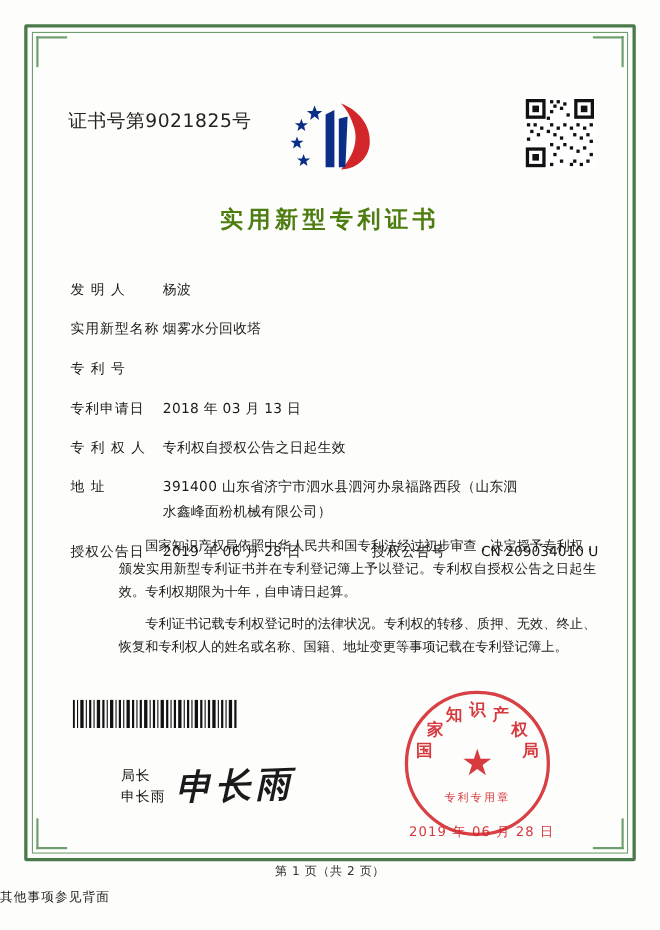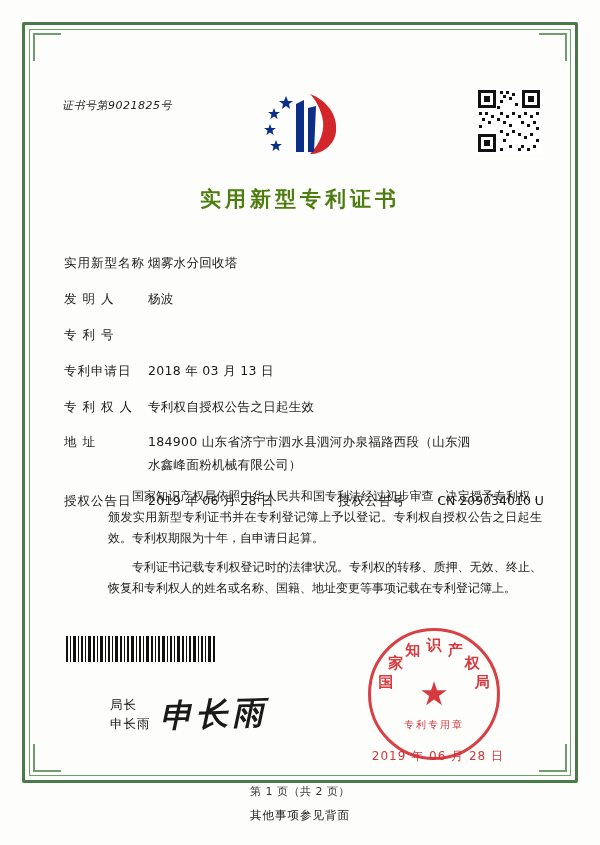--- a/index.html
+++ b/index.html
@@ -54,24 +54,23 @@
     left: 48px;
     top: 48px;
     right: 48px;
     bottom: 80px;
   }
 
   .cert-number {
     position: absolute;
     left: 14px;
     top: 50px;
-    font-size: 11px;
+    font-size: 17px;
     letter-spacing: 0.5px;
     color: #222;
-    font-style: italic;
   }
 
   
   .logo {
     position: absolute;
     left: 50%;
     transform: translateX(-50%);
     top: 38px;
     width: 96px;
     height: 74px;
@@ -261,21 +260,21 @@
     font-size: 11px;
     color: #333;
     letter-spacing: 0.5px;
   }
 
   .footer-note {
     position: absolute;
     left: 0;
     right: 0;
     bottom: 22px;
-    text-align: center;
+    text-align: left;
     font-size: 11.5px;
     color: #222;
     letter-spacing: 1px;
   }
 </style>
 </head>
 <body>
 
 <div class="page">
 
@@ -363,47 +362,47 @@
             <rect x="60" y="39" width="3" height="3"></rect>
         </g>
       </svg>
     </div>
 
     <div class="doc-title">实用新型专利证书</div>
 
     <div class="fields">
 
       <div class="field-row">
+        <div class="field-label">发 明 人</div>
+        <div class="field-value">杨波</div>
+      </div>
+
+      <div class="field-row">
         <div class="field-label">实用新型名称</div>
         <div class="field-value">烟雾水分回收塔</div>
       </div>
 
       <div class="field-row">
-        <div class="field-label">发 明 人</div>
-        <div class="field-value">杨波</div>
-      </div>
-
-      <div class="field-row">
         <div class="field-label">专 利 号</div>
       </div>
 
       <div class="field-row">
         <div class="field-label">专利申请日</div>
         <div class="field-value">2018 年 03 月 13 日</div>
       </div>
 
       <div class="field-row">
         <div class="field-label">专 利 权 人</div>
         <div class="field-value">专利权自授权公告之日起生效</div>
       </div>
 
       <div class="field-row">
         <div class="field-label">地 址</div>
         <div class="field-value">
-          <span>184900  山东省济宁市泗水县泗河办泉福路西段（山东泗</span>
+          <span>391400  山东省济宁市泗水县泗河办泉福路西段（山东泗</span>
           <span class="sub-line">水鑫峰面粉机械有限公司）</span>
         </div>
       </div>
 
       <div class="field-row two-col">
         <div class="field-label">授权公告日</div>
         <div class="field-value">2019 年 06 月 28 日</div>
         <div class="field-label2">授权公告号</div>
         <div class="field-value2">CN 209034010 U</div>
       </div>

